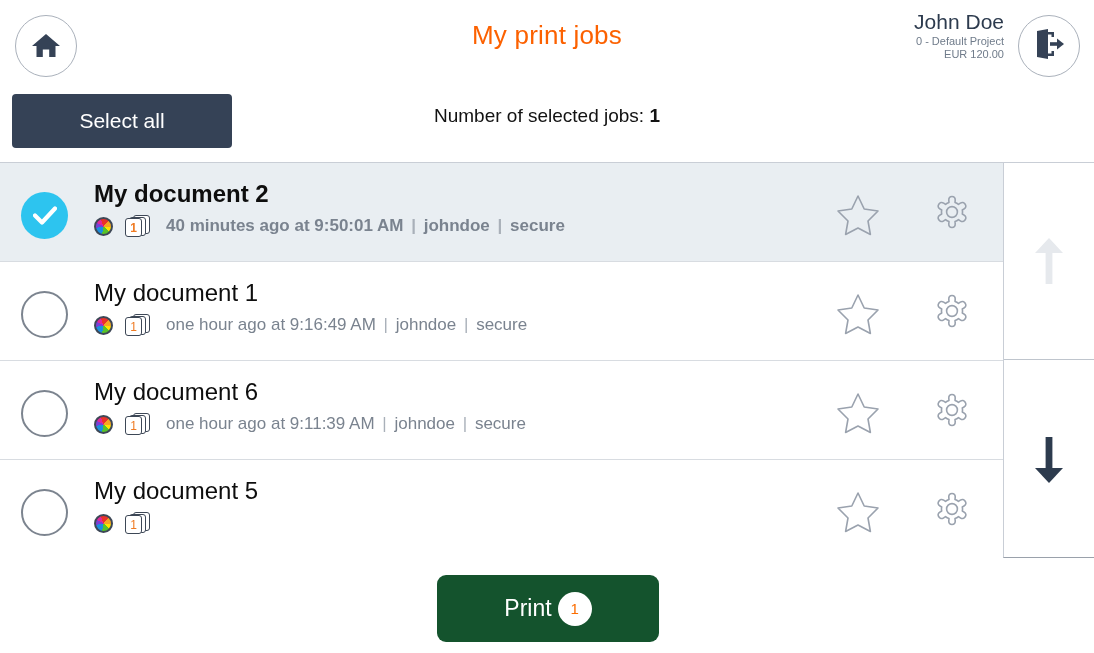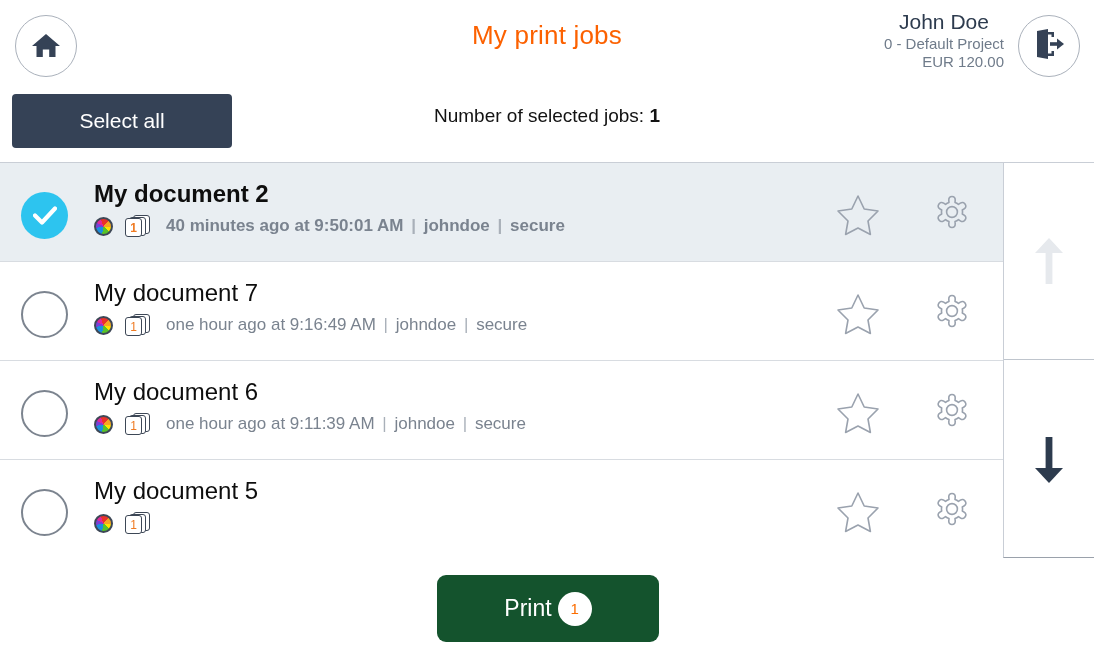--- a/index.html
+++ b/index.html
@@ -26,21 +26,21 @@
     position: absolute; left: 0; top: 20px; width: 1094px;
     text-align: center; color: #fc6100;
     font-size: 26px; letter-spacing: .2px;
   }
 
   .user-block {
     position: absolute; right: 90px; top: 9px;
     text-align: right; line-height: 1.22;
   }
   .user-name { font-size: 21px; color: #2d3b4e; text-align: center; }
-  .user-sub  { font-size: 15px; color: #6f7b8a; }
+  .user-sub  { font-size: 11px; color: #6f7b8a; }
 
   .logout-btn {
     position: absolute; right: 14px; top: 15px;
     width: 62px; height: 62px; border-radius: 50%;
     border: 1.5px solid #aab1bb; background: #fff;
     display: flex; align-items: center; justify-content: center;
   }
 
   
   .actionbar { position: absolute; top: 94px; left: 0; width: 1094px; height: 60px; }
@@ -250,21 +250,21 @@
                      L9 15 C7 13.9 6.6 12.1 7.8 10.2 C9 8.3 10.8 7.9 12.7 9.2 L14.5 10.4
                      C15.5 9.5 16.7 8.8 18 8.4 L17.8 6.3 C17.6 4 18.8 2.5 21 2.5 Z"></path>
             <circle cx="21" cy="18" r="5.4"></circle>
           </g>
         </svg>
       </div>
     </div>
 
     <div class="job-row">
       <div class="chk off"></div>
-      <div class="job-title">My document 7</div>
+      <div class="job-title">My document 1</div>
       <div class="job-meta">
         <span class="color-wheel">
             <span class="cw"></span>
           </span>
         <span class="pages-icon">
           <span class="sheet s3"></span>
             <span class="sheet s2"></span>
           <span class="sheet s1">1</span>
         </span>
         <span class="job-detail">

